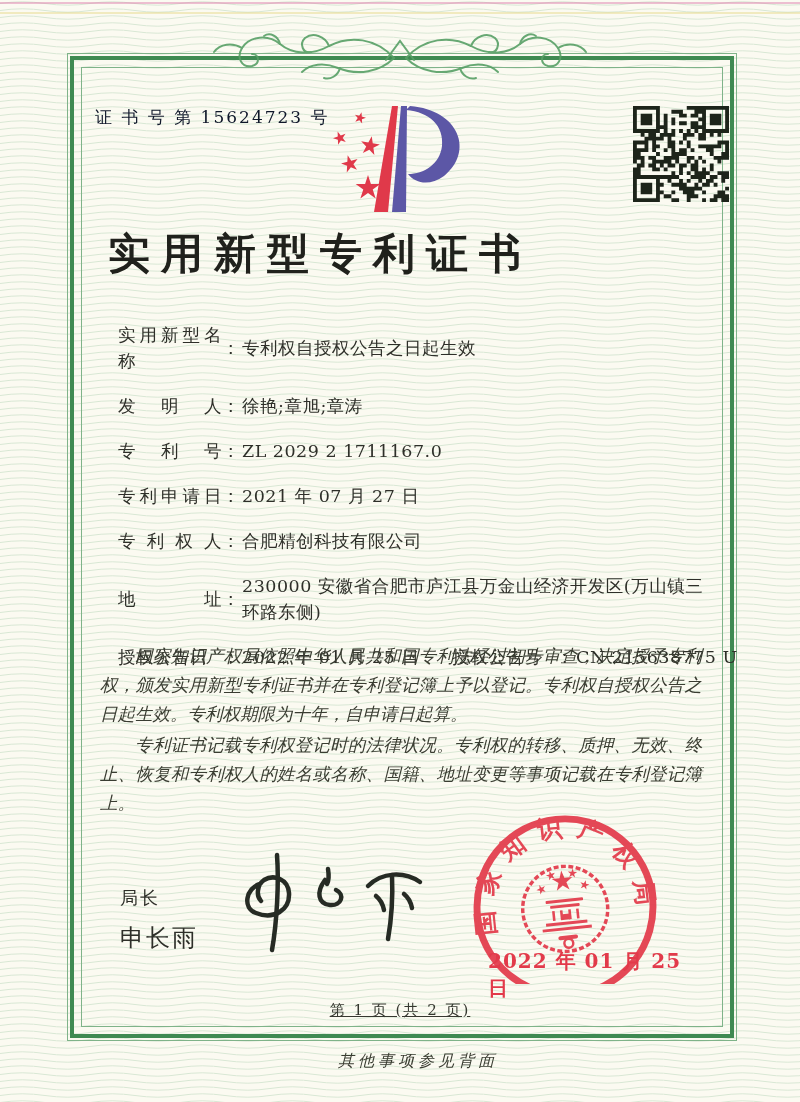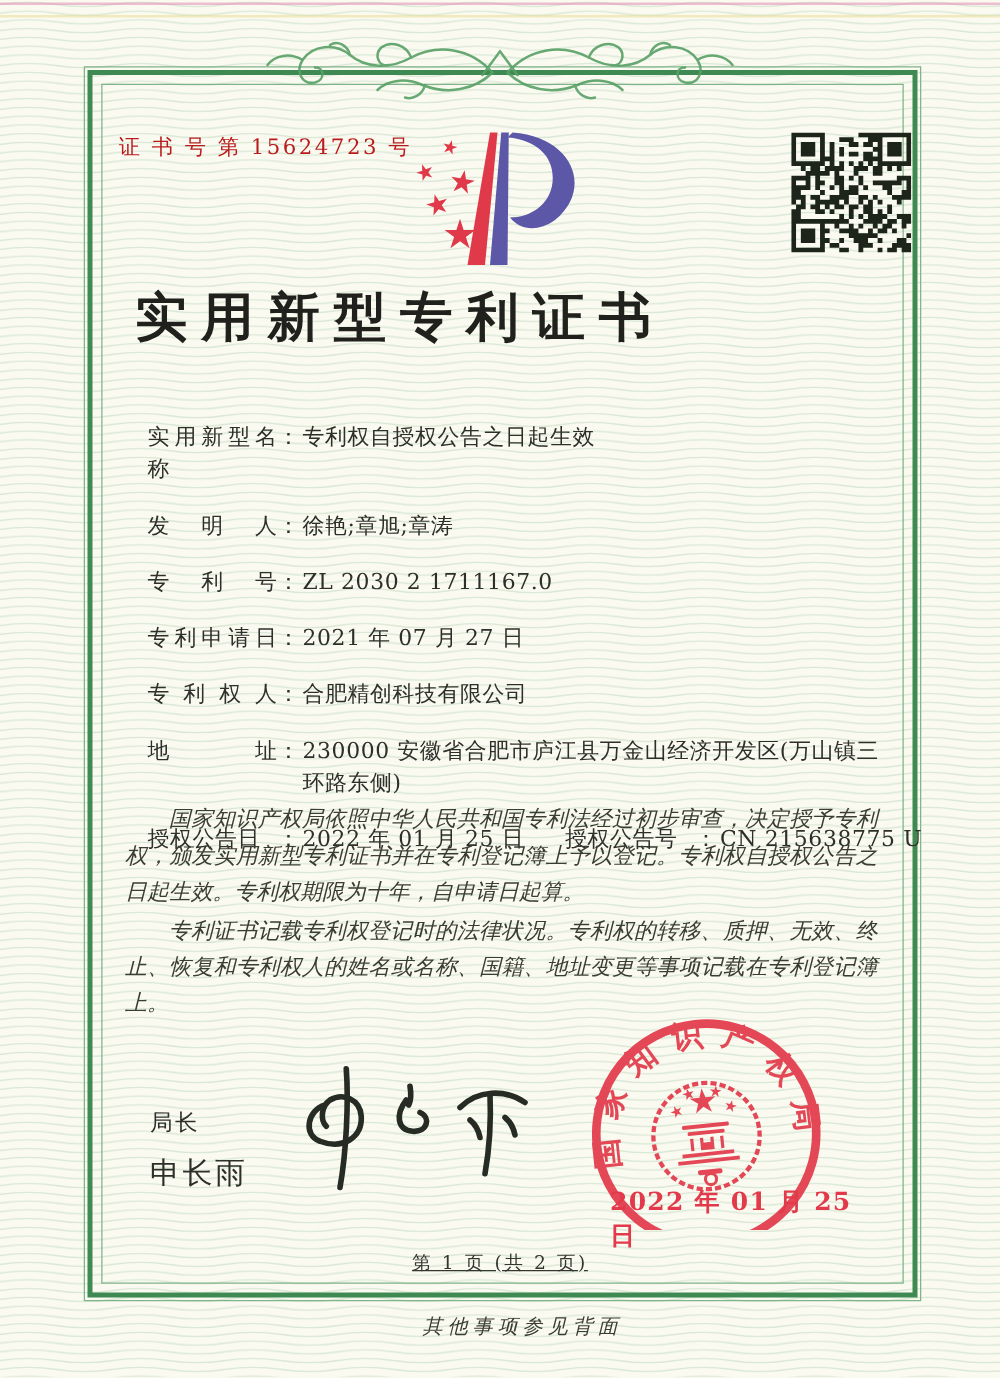--- a/index.html
+++ b/index.html
@@ -13,29 +13,29 @@
   .scan-line-yellow{position:absolute;left:0;top:12px;width:100%;height:2px;background:rgba(228,216,130,.45);z-index:5;}
 
   
   .frame-outer{position:absolute;left:67px;top:53px;width:668px;height:986px;border:1px solid #7fb389;z-index:1;}
   .frame-mid{position:absolute;left:2px;top:2px;right:2px;bottom:2px;border:4px solid #3f8a52;}
   .frame-inner{position:absolute;left:7px;top:7px;right:7px;bottom:7px;border:1px solid #7fb389;}
   .flourish{position:absolute;left:180px;top:26px;z-index:2;}
 
   .content{position:absolute;inset:0;z-index:3;color:#2e2f29;}
 
-  .cert-no{position:absolute;left:95px;top:106px;font-size:17px;letter-spacing:2px;color:#b91c1c;}
+  .cert-no{position:absolute;left:95px;top:106px;font-size:17px;letter-spacing:2px;color:#0f172a;}
   .logo{position:absolute;left:318px;top:100px;}
   .qr{position:absolute;left:633px;top:106px;width:96px;height:96px;}
 
   .title{position:absolute;left:0;top:226px;width:640px;text-align:center;
          font-size:42px;font-weight:700;letter-spacing:11px;color:#20211c;}
 
   .fields{position:absolute;left:118px;top:322px;width:620px;font-size:17.5px;letter-spacing:.5px;}
-  .frow{display:flex;align-items:flex-start;margin-bottom:19px;line-height:26px;margin-top:15px;}
+  .frow{display:flex;align-items:center;margin-bottom:19px;line-height:26px;}
   .flabel{display:inline-block;width:104px;text-align:justify;text-align-last:justify;}
   .fcolon{display:inline-block;width:20px;}
   .fvalue{display:inline-block;max-width:462px;}
   .grant-row{display:flex;gap:32px;}
   .grant-left{display:flex;width:302px;}
   .grant-right{display:flex;}
   .flabel5{display:inline-block;width:104px;}
 
   .body-text{position:absolute;left:100px;top:642px;width:602px;
              font-size:17.5px;line-height:29px;text-align:justify;
@@ -126,21 +126,21 @@
           <span class="fvalue">专利权自授权公告之日起生效</span>
       </div>
       <div class="frow">
         <span class="flabel">发明人</span>
           <span class="fcolon">：</span>
           <span class="fvalue">徐艳;章旭;章涛</span>
       </div>
       <div class="frow">
         <span class="flabel">专利号</span>
           <span class="fcolon">：</span>
-          <span class="fvalue">ZL 2030 2 1711167.0</span>
+          <span class="fvalue">ZL 2029 2 1711167.0</span>
       </div>
       <div class="frow">
         <span class="flabel">专利申请日</span>
           <span class="fcolon">：</span>
           <span class="fvalue">2021 年 07 月 27 日</span>
       </div>
       <div class="frow">
         <span class="flabel">专利权人</span>
           <span class="fcolon">：</span>
           <span class="fvalue">合肥精创科技有限公司</span>

